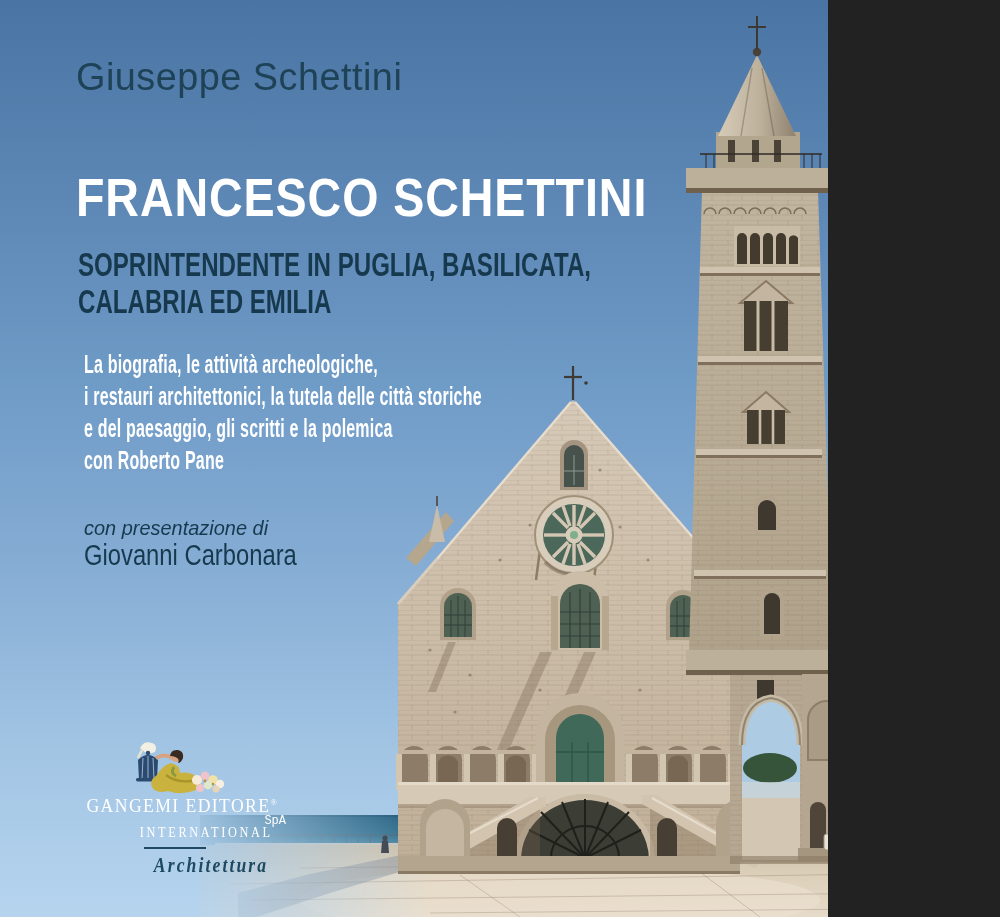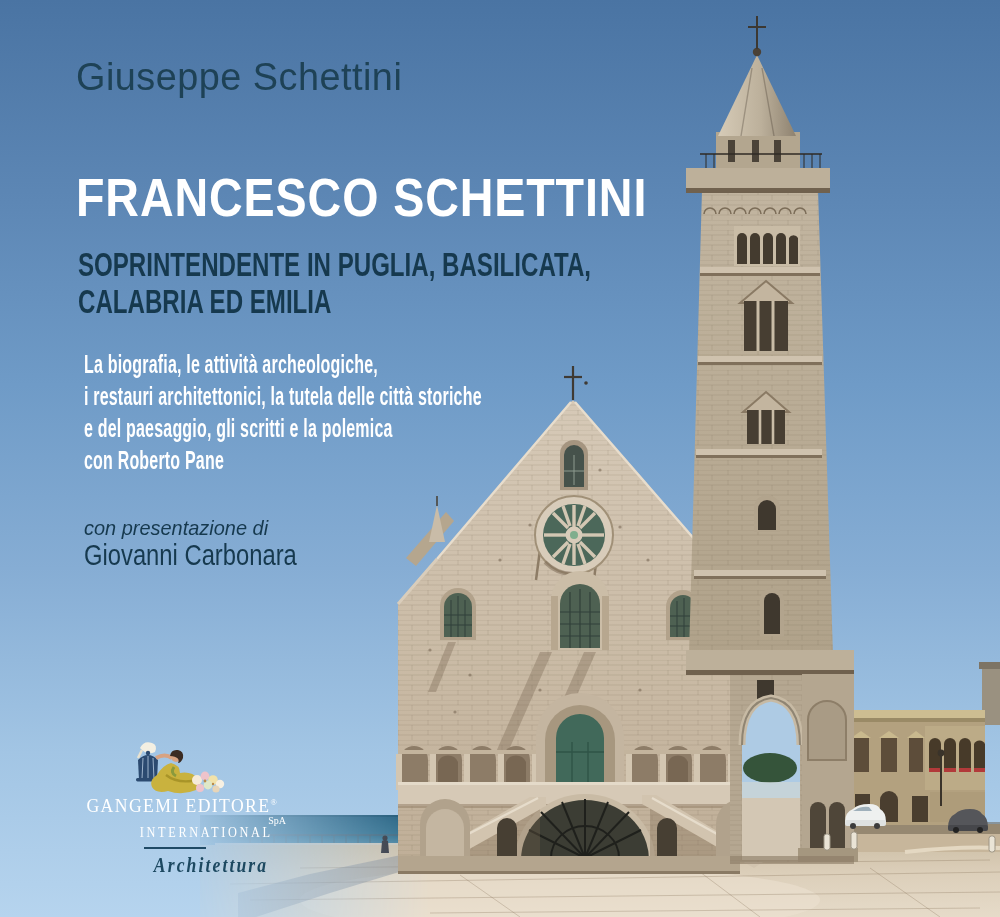--- a/index.html
+++ b/index.html
@@ -1,32 +1,32 @@
 <!DOCTYPE html>
 <html><head>
 <meta charset="utf-8">
 <style>
   html,body{margin:0;padding:0;background:#222;}
   .cover{
-    position:relative;width:1000px;height:917px;overflow:hidden;
+    position:relative;width:828px;height:917px;overflow:hidden;
     background:linear-gradient(180deg,#4a74a3 0%,#5d87b5 22%,#6f9bc7 42%,#86add4 62%,#a2c5e4 82%,#b6d4ee 100%);
     font-family:"Liberation Sans",sans-serif;
   }
   .txt{position:absolute;transform-origin:left top;}
   .author{left:76px;top:55px;font-size:39px;color:#1e4256;letter-spacing:.5px;transform:scaleX(.97);}
   .title{left:76px;top:167px;font-size:53px;font-weight:bold;color:#ffffff;letter-spacing:1px;transform:scaleX(.88);}
   .subtitle{left:78px;top:246px;font-size:33px;font-weight:bold;color:#16394e;line-height:37px;white-space:pre-line;transform:scaleX(.73);}
   .descr{left:84px;top:348px;font-size:25px;font-weight:bold;color:#ffffff;line-height:32px;white-space:pre-line;transform:scaleX(.64);letter-spacing:.3px;}
   .cred-label{left:84px;top:516px;font-size:21px;font-style:italic;color:#16394e;transform:scaleX(.95);}
   .cred-name{left:84px;top:539px;font-size:29px;color:#16394e;transform:scaleX(.82);}
   .logo{position:absolute;left:64px;top:720px;width:222px;text-align:right;color:#fff;}
   .logo .fig{display:block;margin:0 auto;}
   .logo-name{font-family:"Liberation Serif",serif;font-size:19px;letter-spacing:1.5px;transform:scaleX(.93);transform-origin:center top;margin-top:1px;white-space:nowrap;}
   .logo-name sup{font-size:9px;}
-  .logo-spa{font-family:Liberation Serif, serif;font-size:10px;line-height:6px;margin-top:1px;}
+  .logo-spa{font-family:Liberation Mono, monospace;font-size:12px;line-height:6px;margin-top:1px;}
   .logo-int{font-family:"Liberation Serif",serif;font-size:14px;letter-spacing:3px;transform:scaleX(.88);transform-origin:center top;margin-top:1px;white-space:nowrap;}
   .logo-div{width:62px;border-top:2px solid #1f4a66;margin:6px auto 4px;}
   .logo-series{font-family:"Liberation Serif",serif;font-style:italic;font-weight:600;font-size:21px;letter-spacing:2.5px;color:#1d4961;transform:scaleX(.84);transform-origin:center top;white-space:nowrap;}
   svg{display:block;}
   .photo{position:absolute;left:0;top:0;}
 </style>
 </head>
 <body>
 
 <div class="cover">

